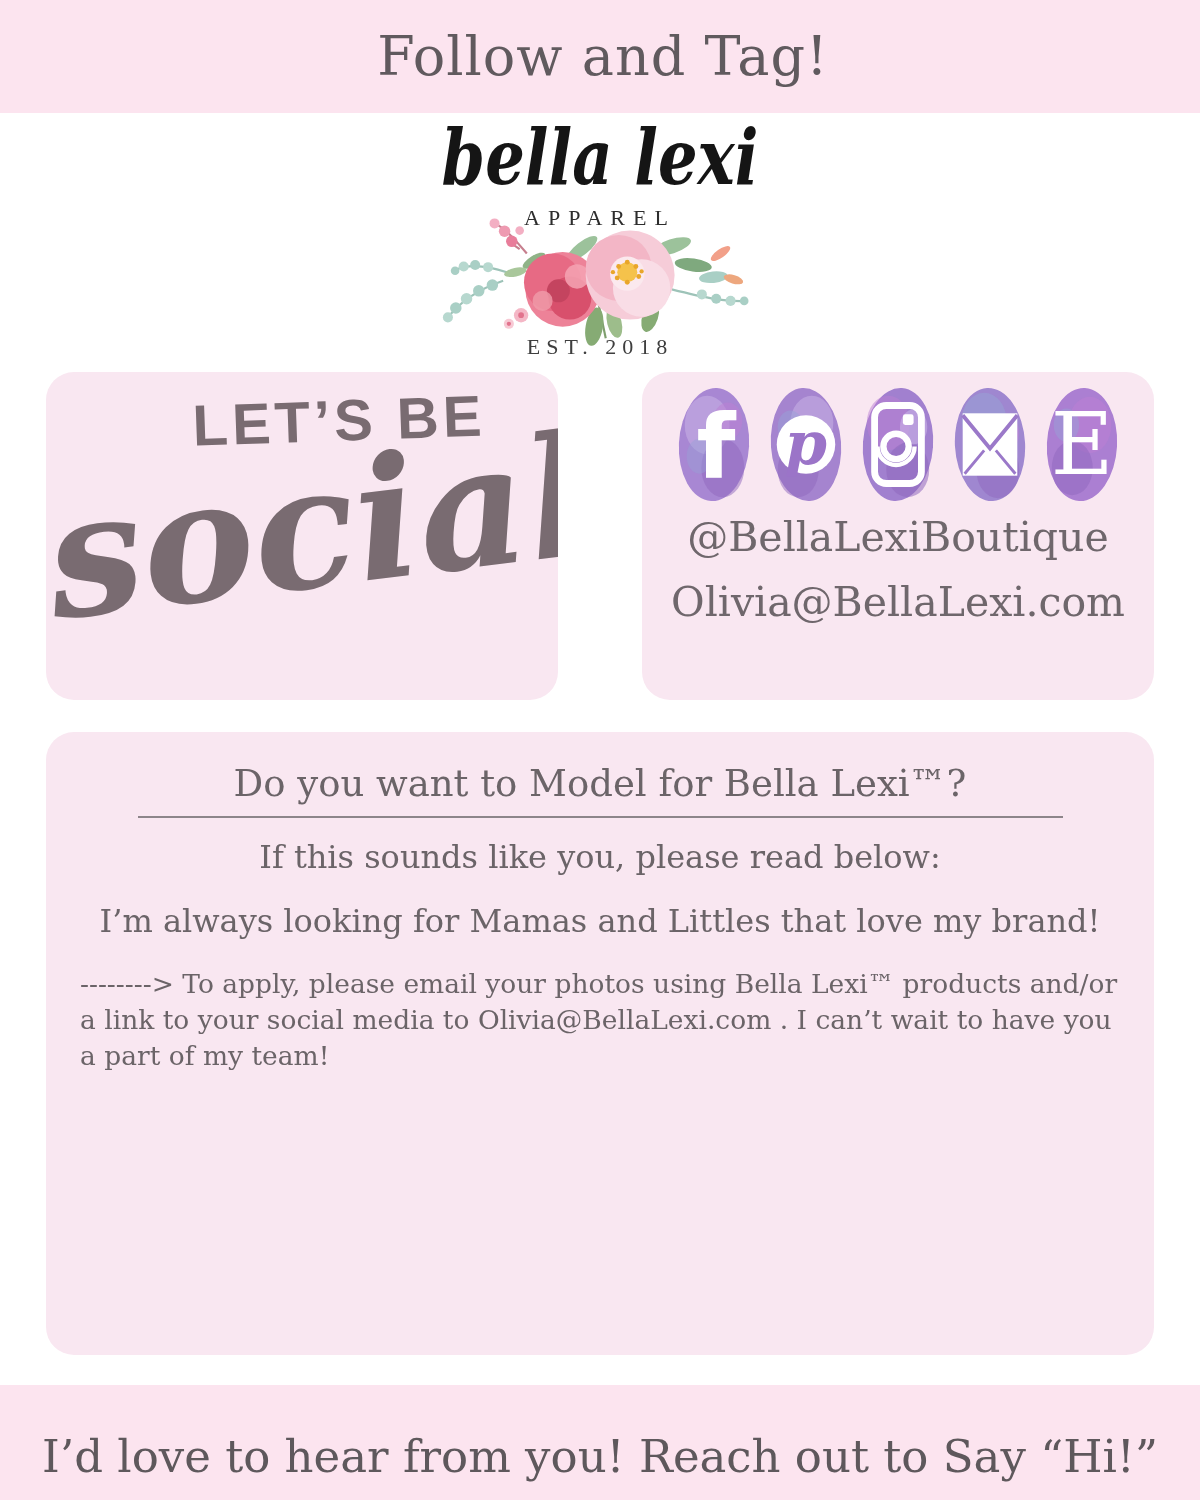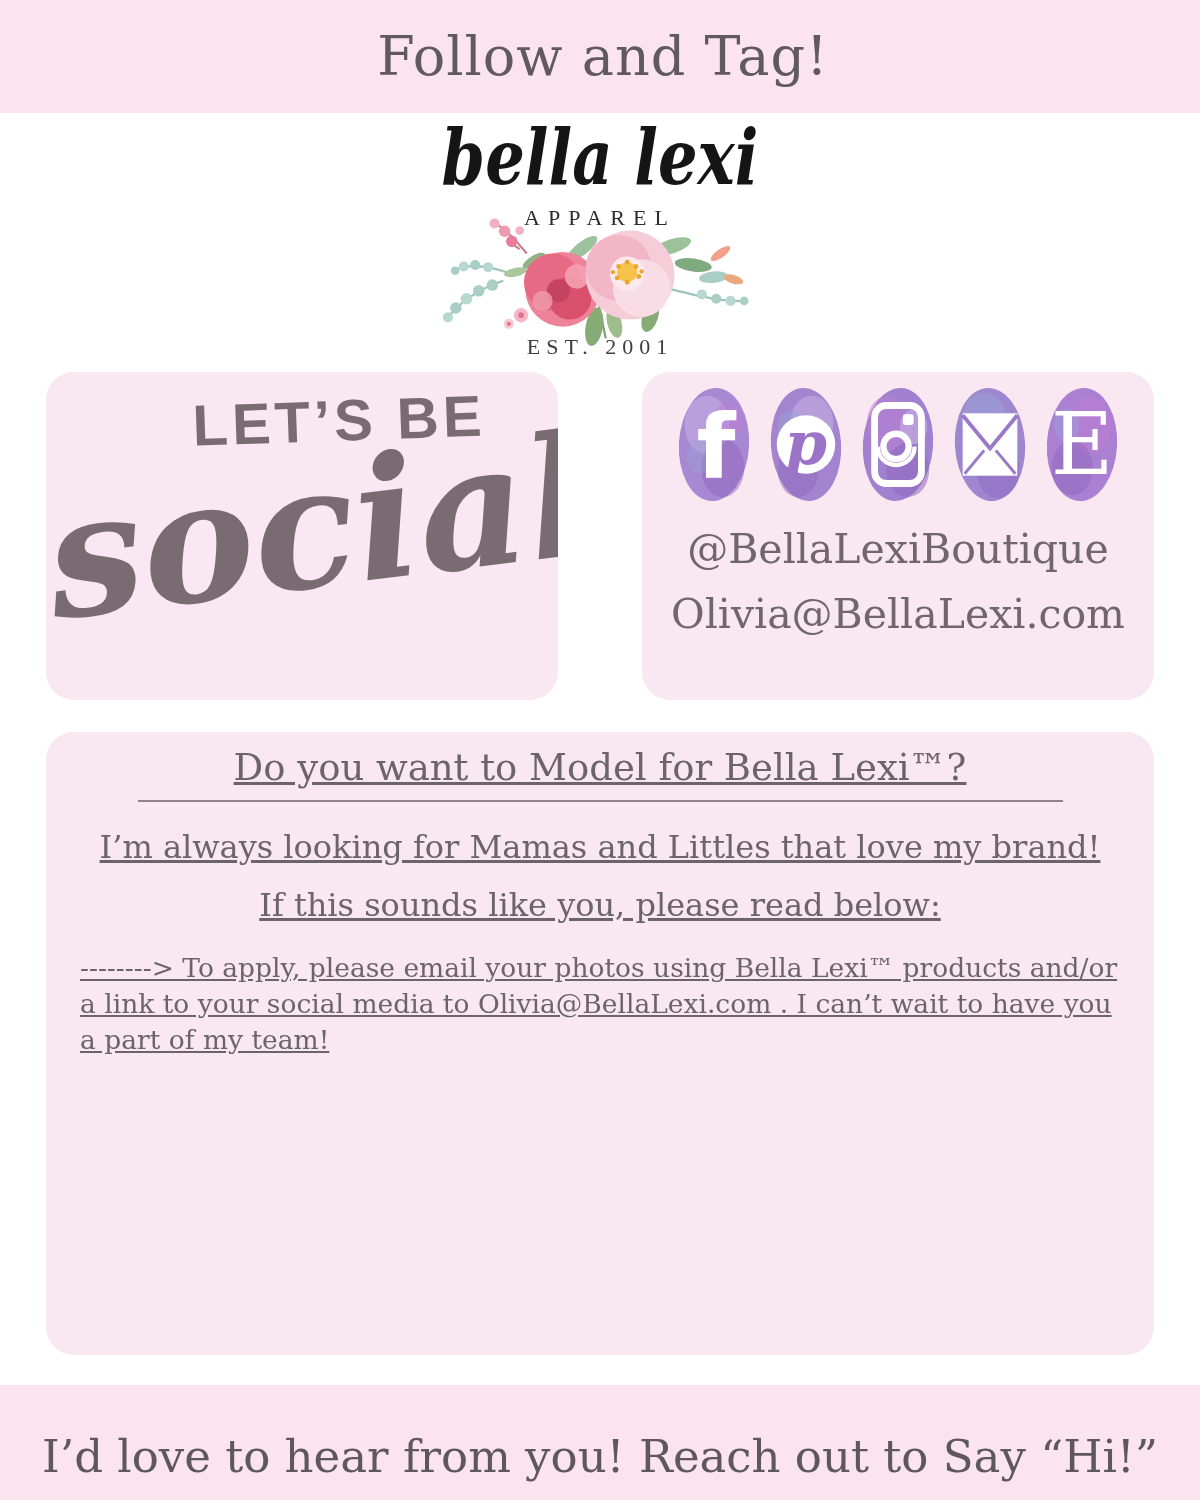--- a/index.html
+++ b/index.html
@@ -80,28 +80,28 @@
   }
 
   .icons-row {
     display:flex; justify-content:center; gap:14px;
     margin-top:12px;
   }
   .icons-row svg { display:block; }
   .contact-handle, .contact-email {
     text-align:center; font-size:41px; color:#6f676c;
   }
-  .contact-handle { margin-top:20px; }
+  .contact-handle { margin-top:8px; }
   .contact-email  { margin-top:17px; }
 
   
   .model-box {
     margin:32px 46px 0; height:623px;
     background:#f9e7f1; border-radius:28px;
-    padding:14px 34px 0; overflow:hidden;text-decoration:underline;
+    padding:30px 34px 0; overflow:hidden;
   }
   .model-title {
     text-align:center; font-size:37px; font-weight:normal;
     color:#6b6468; line-height:1.2;
   }
   .model-divider {
     width:925px; max-width:100%; height:0;
     border-bottom:2px solid #8d858a;
     margin:10px auto 0;
   }
@@ -186,21 +186,21 @@
         <circle cx="280" cy="80" r="3.4"></circle>
       <circle cx="284" cy="94" r="3.4"></circle>
         <circle cx="254" cy="96" r="3.4"></circle>
       <circle cx="268" cy="74" r="3.4"></circle>
         <circle cx="268" cy="102" r="3.4"></circle>
       <circle cx="248" cy="88" r="3"></circle>
         <circle cx="288" cy="87" r="3"></circle>
     </g>
   </svg>
 
-  <div class="logo-est">EST. 2001</div>
+  <div class="logo-est">EST. 2018</div>
 </section>
 
 <section class="boxes-row">
 
   <div class="pink-box">
     <div class="lets-be">LET’S BE</div>
     <div class="social-word">social</div>
   </div>
 
   <div class="pink-box">
@@ -255,22 +255,22 @@
 
     </div>
     <div class="contact-handle">@BellaLexiBoutique</div>
     <div class="contact-email">Olivia@BellaLexi.com</div>
   </div>
 </section>
 
 <section class="model-box">
   <h2 class="model-title">Do you want to Model for Bella Lexi™?</h2>
   <div class="model-divider"></div>
+  <div class="model-intro intro-2">If this sounds like you, please read below:</div>
   <div class="model-intro intro-1">I’m always looking for Mamas and Littles that love my brand!</div>
-  <div class="model-intro intro-2">If this sounds like you, please read below:</div>
   <div class="model-bullets">
     <p>--------&gt; To apply, please email your photos using Bella Lexi™ products and/or a link to your social media to Olivia@BellaLexi.com .  I can’t wait to have you a part of my team!</p>
   </div>
 </section>
 
 <footer class="banner banner-bottom">
   <div class="banner-text">I’d love to hear from you! Reach out to Say “Hi!”</div>
 </footer>
 
 </body></html>

